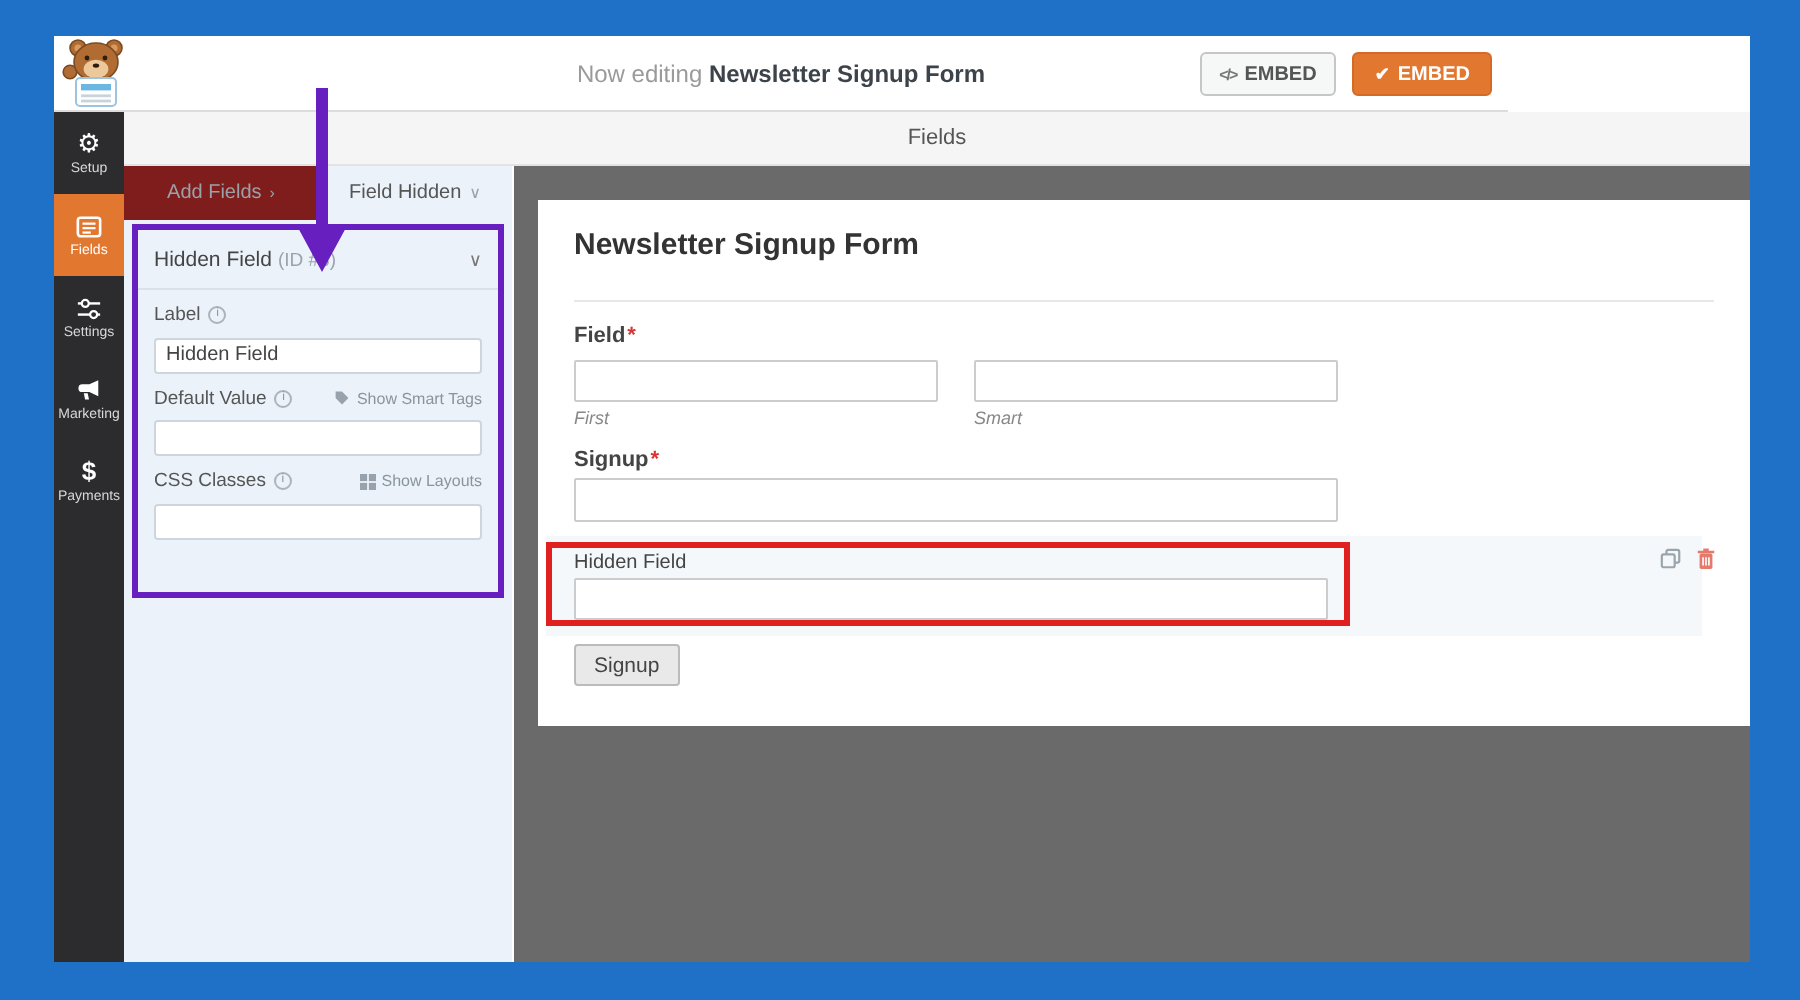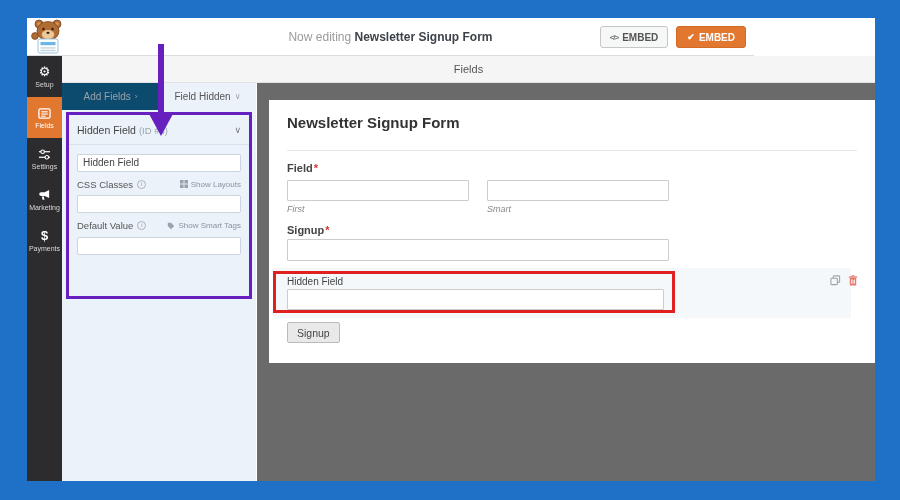--- a/index.html
+++ b/index.html
@@ -27,21 +27,21 @@
   .sb-item.active .lbl { color:#fff; }
   .sb-ic { height:14px; display:flex; align-items:center; justify-content:center; color:#fff; font-size:13px; line-height:14px; }
 
   
   .fieldsbar { position:absolute; left:35px; top:38px; width:813px; height:27px; background:#f5f5f5; border-bottom:1px solid #e3e3e3; text-align:center; line-height:26px; font-size:11px; color:#555; }
 
   
   .panel { position:absolute; left:35px; top:65px; width:194px; height:398px; background:#ebf2f9; }
   .tabs { display:flex; height:27px; }
   .tab { flex:1; display:flex; align-items:center; justify-content:center; gap:4px; font-size:10px; cursor:pointer; }
-  .tab-add { background:#0c4a6e; color:#9ba1a7; }
+  .tab-add { background:#7f1d1d; color:#9ba1a7; }
   .tab-opts { background:#ebf2f9; color:#555; }
   .tab .chev { font-size:8px; color:#9ba1a7; }
 
   .purple-box { position:absolute; left:4px; top:29px; width:186px; height:187px; border:3px solid #671fc0; background:#ebf2f9; z-index:6; }
   .opt-header { display:flex; align-items:center; padding:9px 8px 8px; font-size:10.5px; color:#444; border-bottom:1px solid #d9e2ea; }
   .opt-header .idtxt { color:#9aa4ad; margin-left:3px; font-size:9.5px; }
   .opt-header .chev { margin-left:auto; color:#777; font-size:9px; }
   .group { padding:7px 8px 0; }
   .grow { display:flex; align-items:center; gap:4px; margin-bottom:4px; }
   .glabel { font-size:9.5px; color:#555; }
@@ -168,51 +168,55 @@
       </div>
 
       <div class="purple-box">
         <div class="opt-header">
           <span>Hidden Field</span>
           <span class="idtxt">(ID #8)</span>
           <span class="chev">∨</span>
         </div>
 
         <div class="group">
+          <div class="grow">
+            <span class="glabel">Label</span>
+            <span class="info">i</span>
+          </div>
           <input class="opt-input" value="Hidden Field" style="">
+        </div>
+
+        <div class="group">
+          <div class="grow">
+            <span class="glabel">Default Value</span>
+            <span class="info">i</span>
+            <span class="rlink">
+              <svg width="8" height="8" viewBox="0 0 10 10">
+                  <path d="M1 1 h4 l4 4 -4 4 -4 -4 z" fill="#98a2ac"></path>
+                </svg>
+              <span>Show Smart Tags</span>
+            </span>
+          </div>
+          <input class="opt-input" value="" style="">
         </div>
 
         <div class="group">
           <div class="grow">
             <span class="glabel">CSS Classes</span>
             <span class="info">i</span>
             <span class="rlink">
               <svg width="8" height="8" viewBox="0 0 9 9">
                   <g fill="#98a2ac">
                     <rect x="0" y="0" width="4" height="4"></rect>
                     <rect x="5" y="0" width="4" height="4"></rect>
                     <rect x="0" y="5" width="4" height="4"></rect>
                     <rect x="5" y="5" width="4" height="4"></rect>
                   </g>
                 </svg>
               <span>Show Layouts</span>
-            </span>
-          </div>
-          <input class="opt-input" value="" style="">
-        </div>
-
-        <div class="group">
-          <div class="grow">
-            <span class="glabel">Default Value</span>
-            <span class="info">i</span>
-            <span class="rlink">
-              <svg width="8" height="8" viewBox="0 0 10 10">
-                  <path d="M1 1 h4 l4 4 -4 4 -4 -4 z" fill="#98a2ac"></path>
-                </svg>
-              <span>Show Smart Tags</span>
             </span>
           </div>
           <input class="opt-input" value="" style="">
         </div>
       </div>
     </div>
 
     <div class="arrow-line"></div>
     <div class="arrow-head"></div>
 

